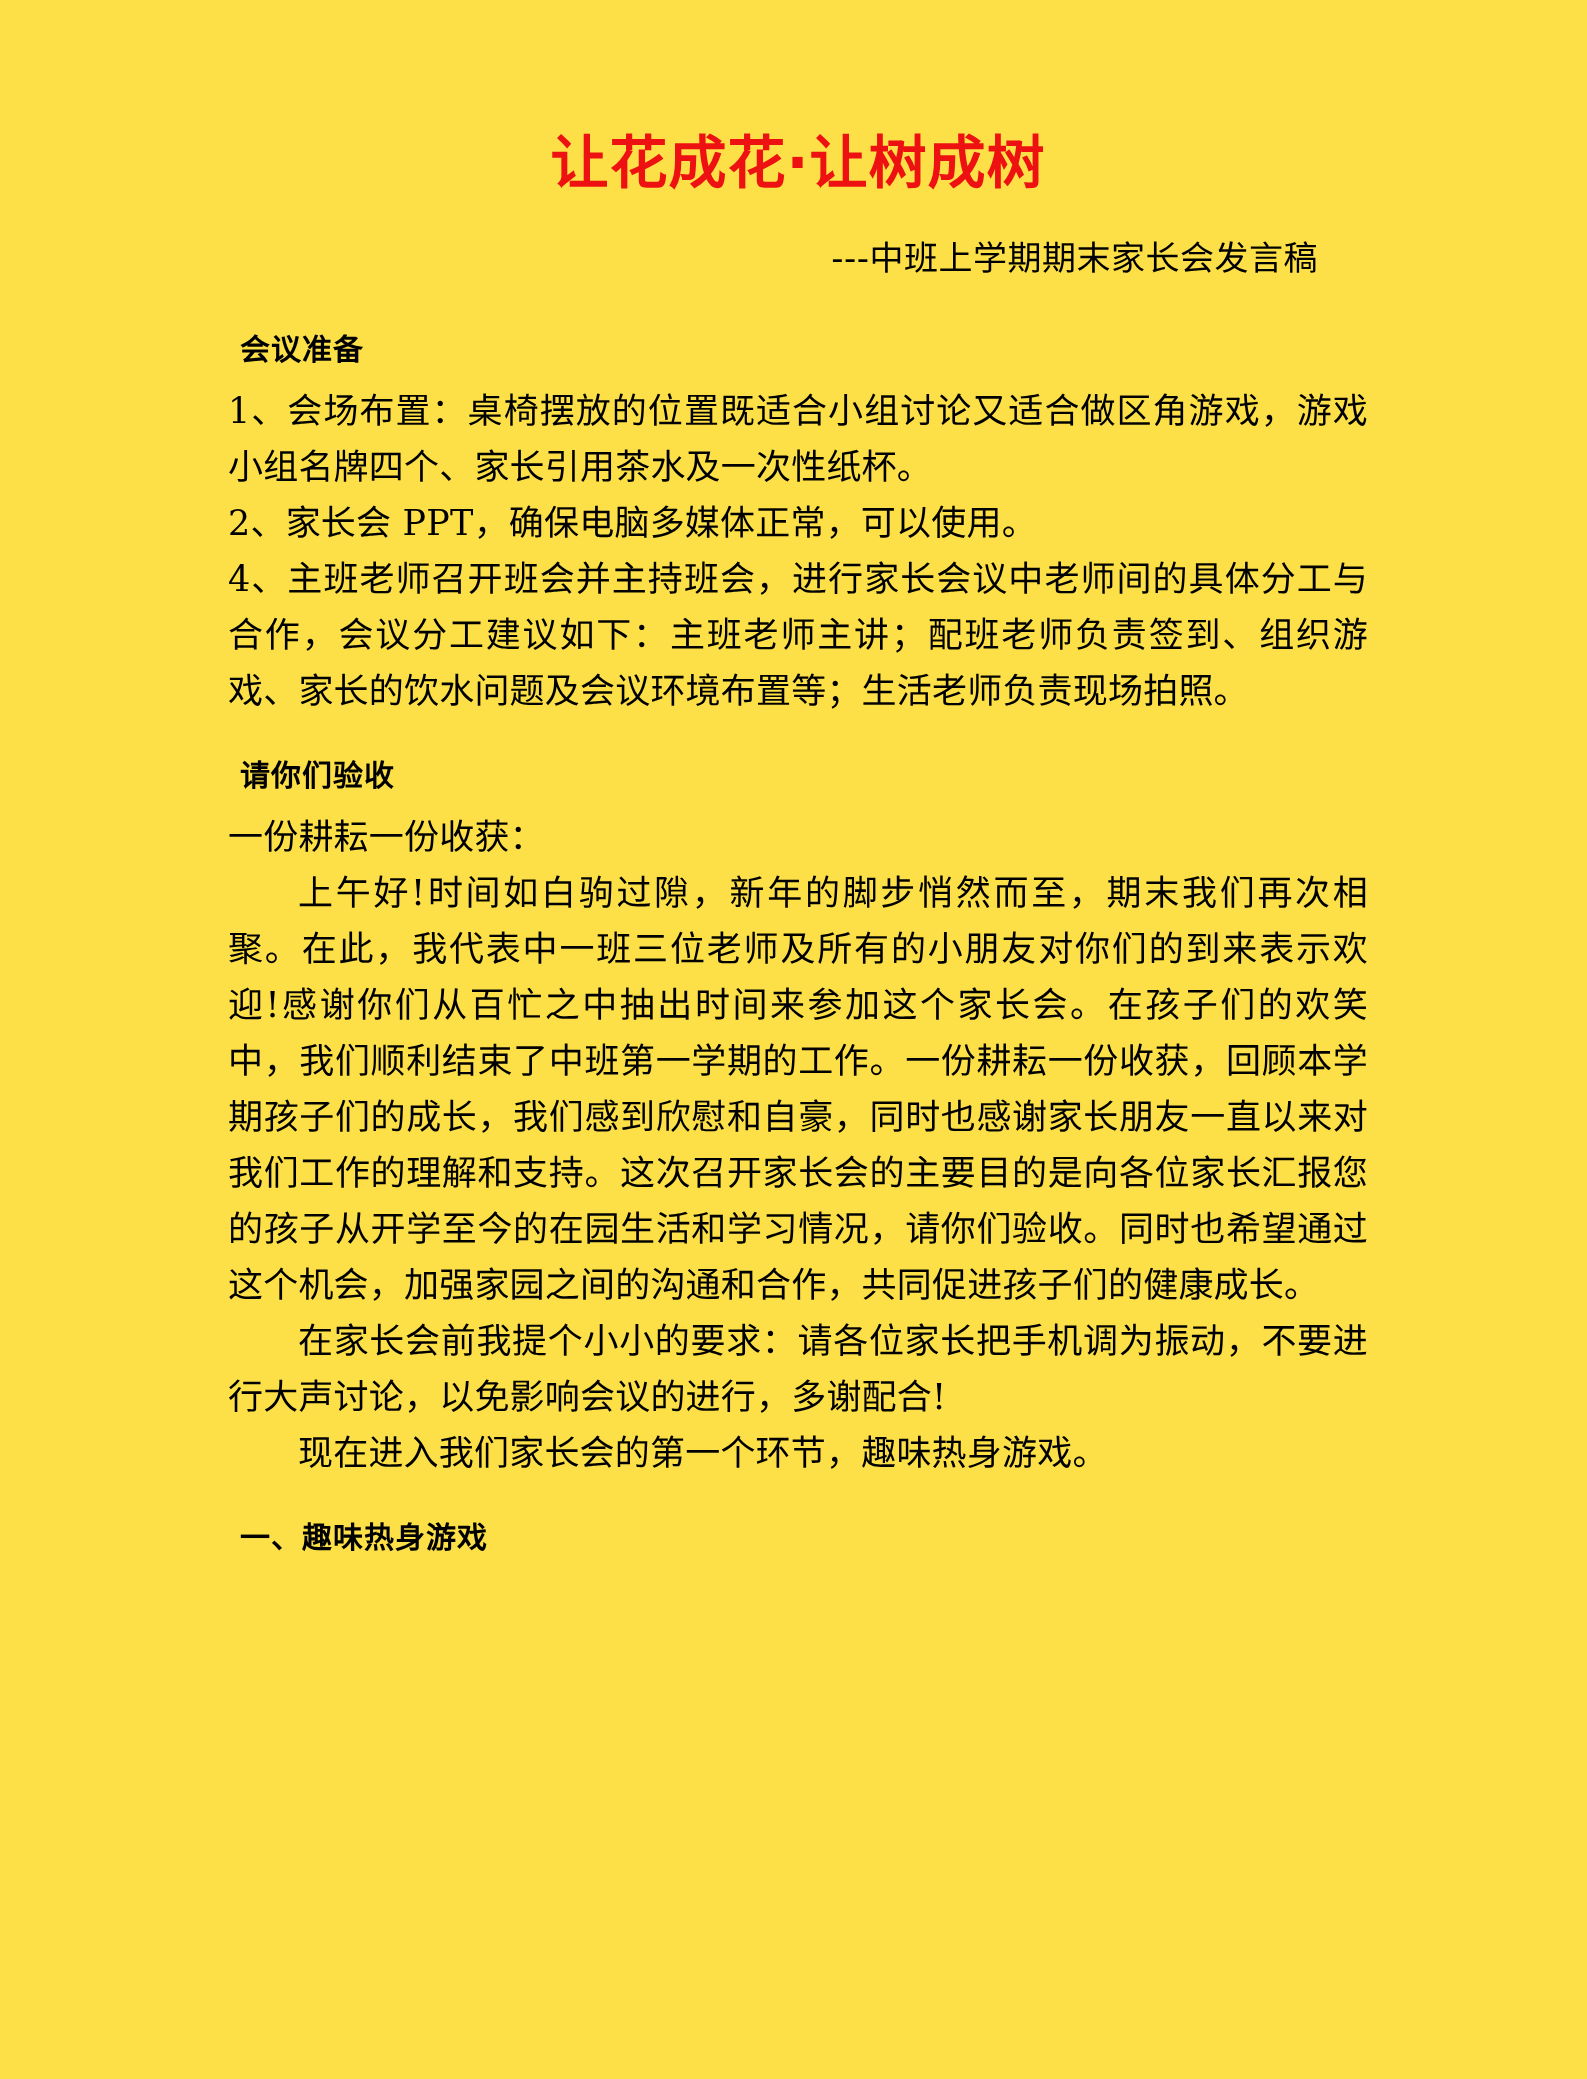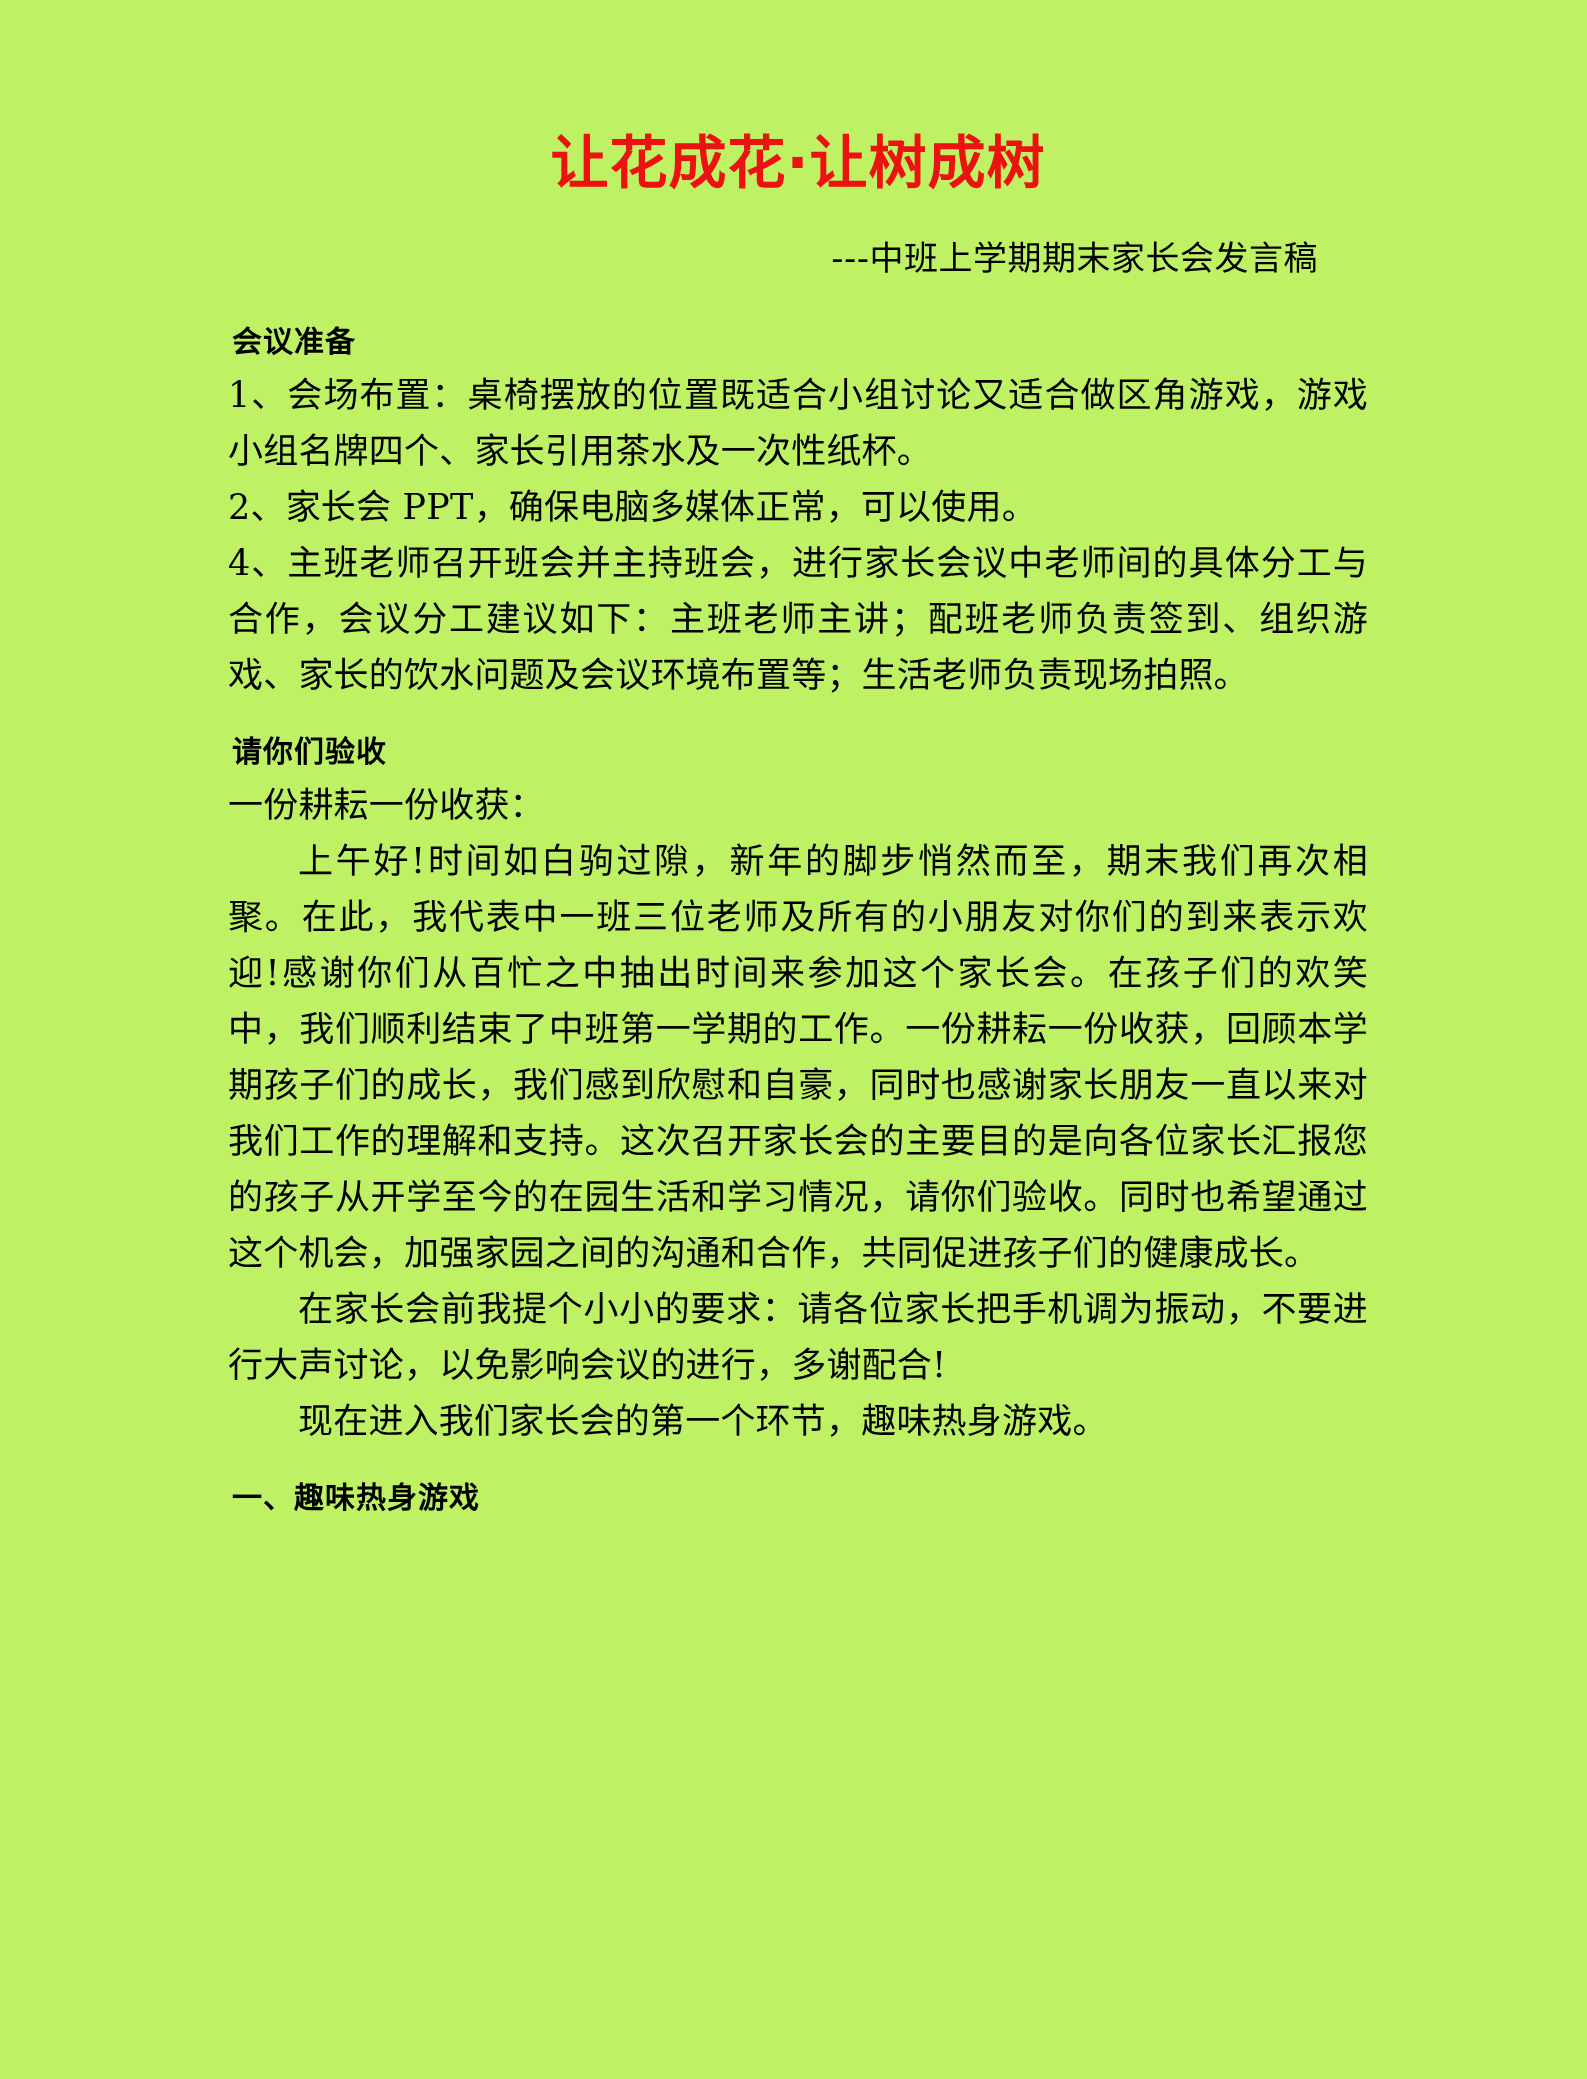--- a/index.html
+++ b/index.html
@@ -10,21 +10,21 @@
   }
   body {
     font-family: "DejaVu Serif", "Liberation Serif", serif;
     color: #000000;
   }
   .page {
     position: relative;
     width: 1587px;
     height: 2079px;
     margin: 0 auto;
-    background: #bef264;
+    background: #fde047;
     box-sizing: border-box;
     padding: 0;
     overflow: hidden;
   }
   .content {
     position: absolute;
     left: 228px;
     top: 0;
     width: 1140px;
   }
@@ -53,21 +53,21 @@
     color: #000000;
     font-family: "DejaVu Sans", "Liberation Sans", sans-serif;
     font-weight: normal;
     font-size: 34px;
     line-height: 1.2;
     letter-spacing: 0.5px;
   }
 
   
   .section-heading {
-    margin: 4px;
+    margin: 12px;
     padding: 0;
     font-family: "DejaVu Serif", "Liberation Serif", serif;
     font-weight: bold;
     font-size: 30px;
     line-height: 1.0;
     padding-top: 44px;
     padding-bottom: 6px;
     letter-spacing: 1px;
   }
   .section-heading.tight {

